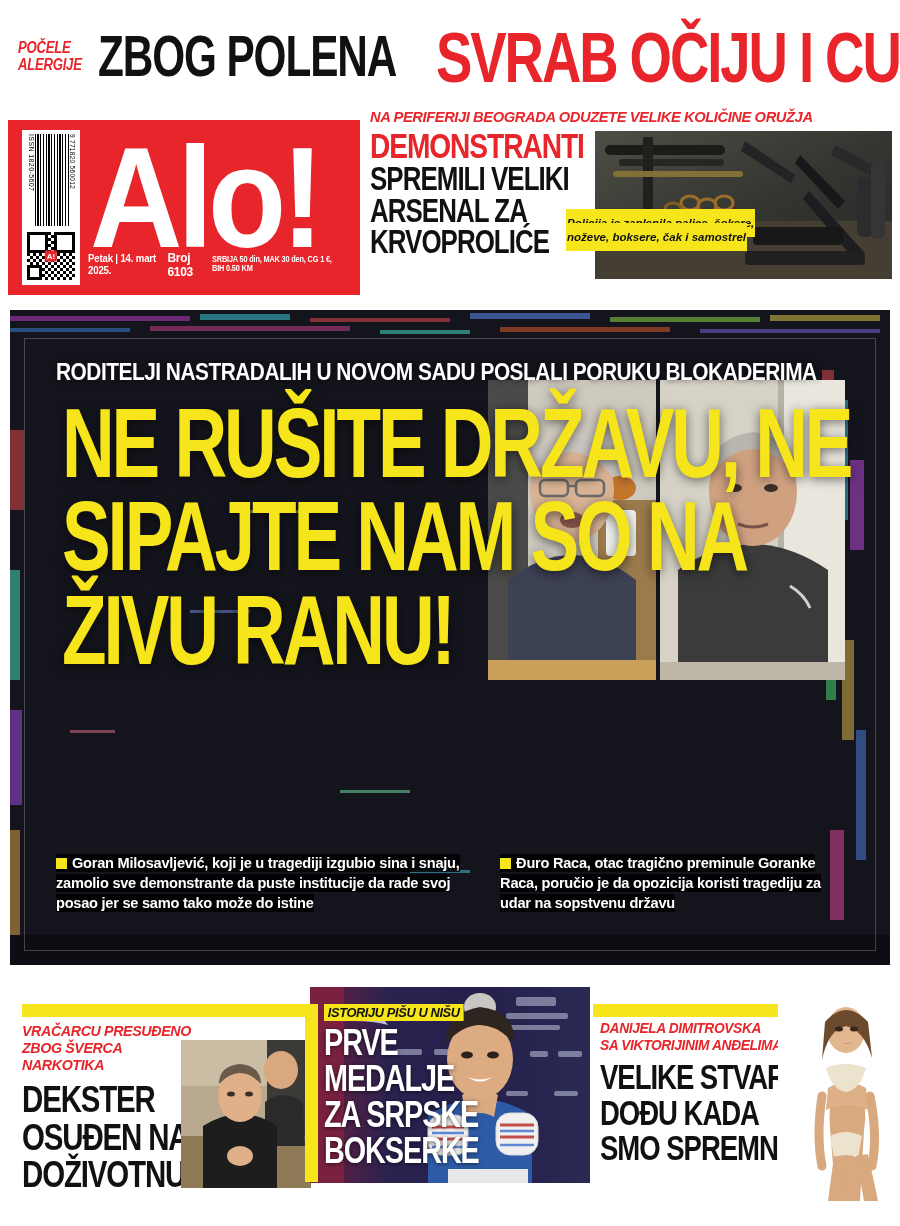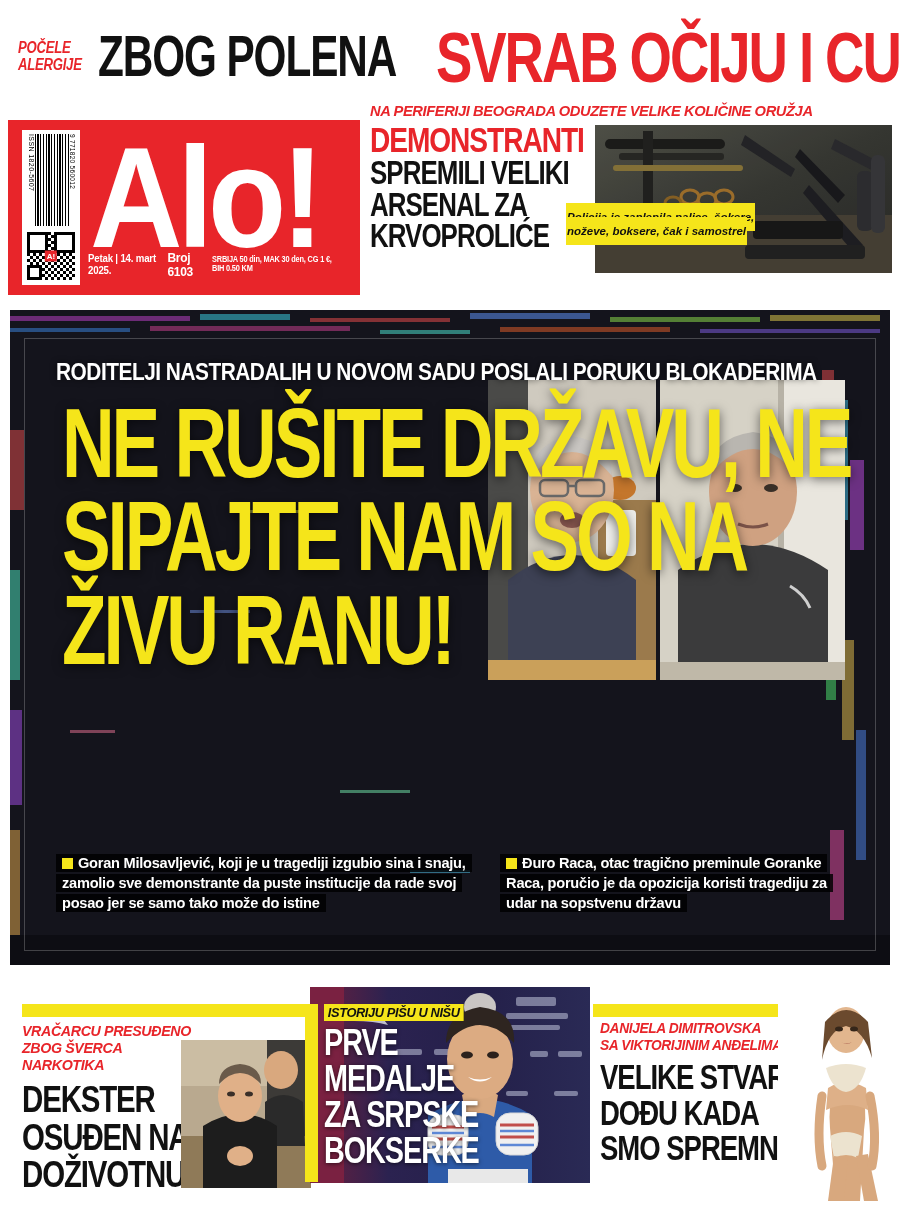--- a/index.html
+++ b/index.html
@@ -82,21 +82,21 @@
     position: absolute; left: 80px; bottom: 16px; right: 8px;
     display: flex; align-items: baseline; color: #fff;
   }
   .mast-date { font-size: 10.5px; font-weight: 700; letter-spacing: -0.2px;
     transform: scaleX(0.92); transform-origin: left; }
   .mast-broj { font-size: 12px; font-weight: 700; letter-spacing: -0.3px; }
   .mast-price { font-size: 8.2px; font-weight: 700; letter-spacing: -0.2px;
     transform: scaleX(0.9); transform-origin: left; }
 
   
-  .toprt { position: absolute; left: 370px; top: 102px; width: 522px; height: 183px; }
+  .toprt { position: absolute; left: 370px; top: 108px; width: 522px; height: 183px; }
   .toprt-kicker {
     color: #e8252a; font-weight: 700; font-style: italic; font-size: 15.5px;
     letter-spacing: -0.45px; transform: scaleX(0.95); transform-origin: left;
     white-space: nowrap;
   }
   .toprt-body { position: relative; margin-top: 5px; }
   .toprt-head { width: 230px; }
   .toprt-l1 {
     color: #e8252a; font-weight: 700; font-size: 29px; line-height: 27px;
     letter-spacing: -1.1px; transform: scaleY(1.18) scaleX(0.97); transform-origin: left top;
@@ -148,21 +148,21 @@
     position: absolute; left: 46px; bottom: 52px; right: 40px; z-index: 8;
     display: flex; gap: 28px;
   }
   .cap {
     color: #fff; font-weight: 700; font-size: 14.6px; line-height: 20px;
     letter-spacing: -0.25px;
   }
   .cap.left { width: 440px; }
   .cap.right { width: 370px; }
   .cap span { background: rgba(0,0,0,0.82); box-decoration-break: clone;
-    -webkit-box-decoration-break: clone; padding: 1px 6px; }
+    -webkit-box-decoration-break: clone; padding: 1px 0; }
   .sq { display: inline-block; width: 11px; height: 11px; background: #f5e51a;
     margin-right: 5px; vertical-align: -1px; }
 
   
   .yrule { position: absolute; height: 13px; background: #f5e51a; z-index: 2; }
   .yrule.left  { left: 22px;  top: 1004px; width: 285px; }
   .yrule.right { left: 593px; top: 1004px; width: 285px; }
   .ysep { position: absolute; width: 13px; background: #f5e51a; z-index: 3; }
   .ysep.a { left: 305px; top: 1004px; height: 178px; }
   .ysep.b { left: 860px; top: 1004px; height: 178px; }

